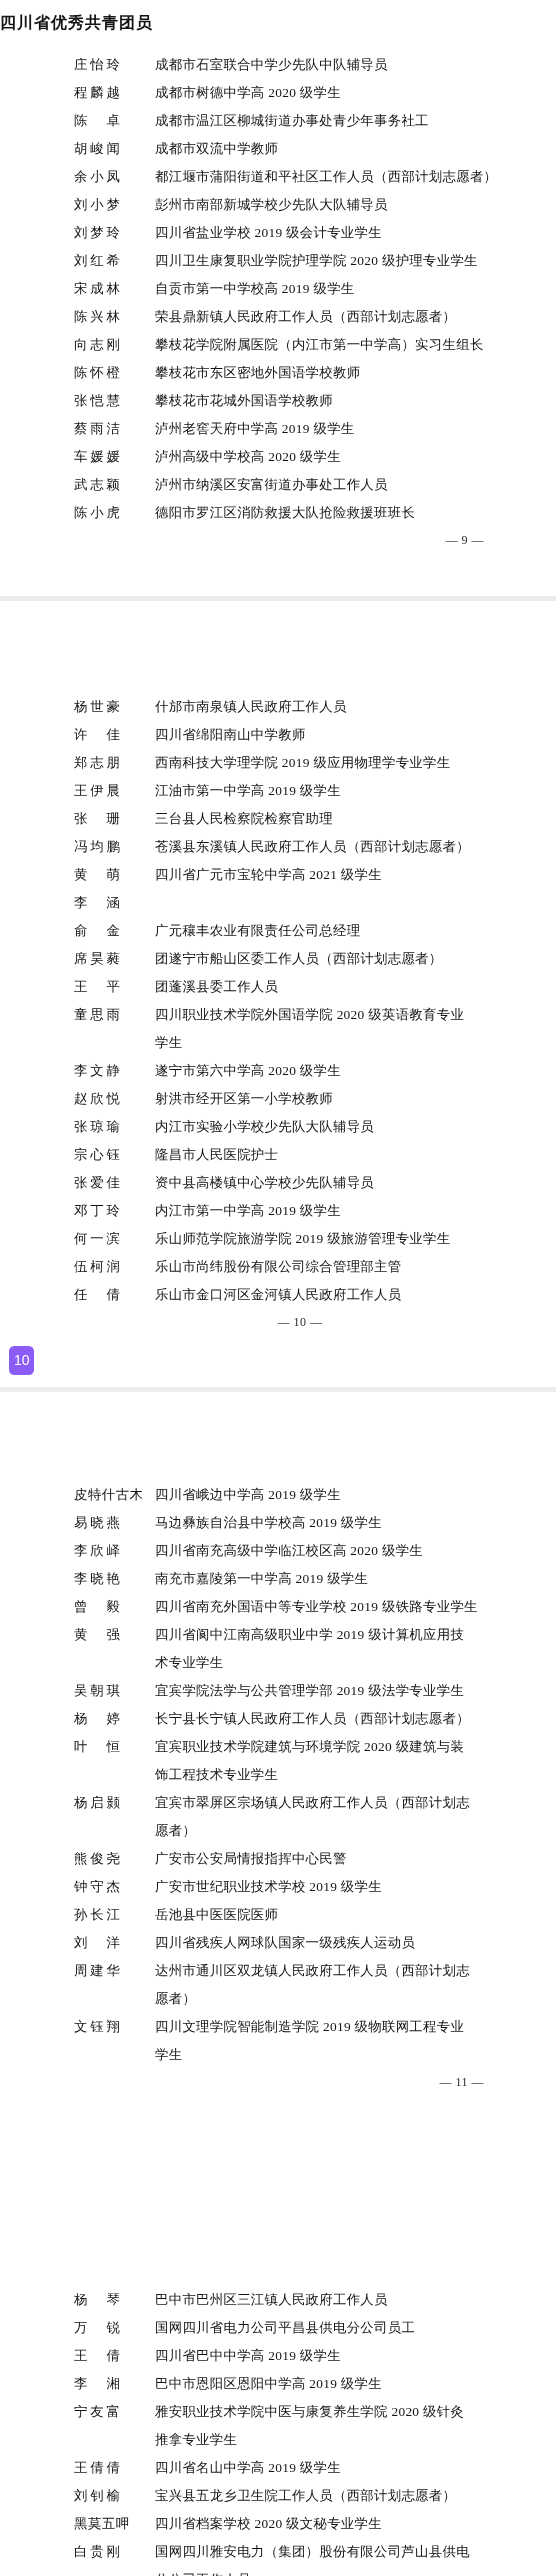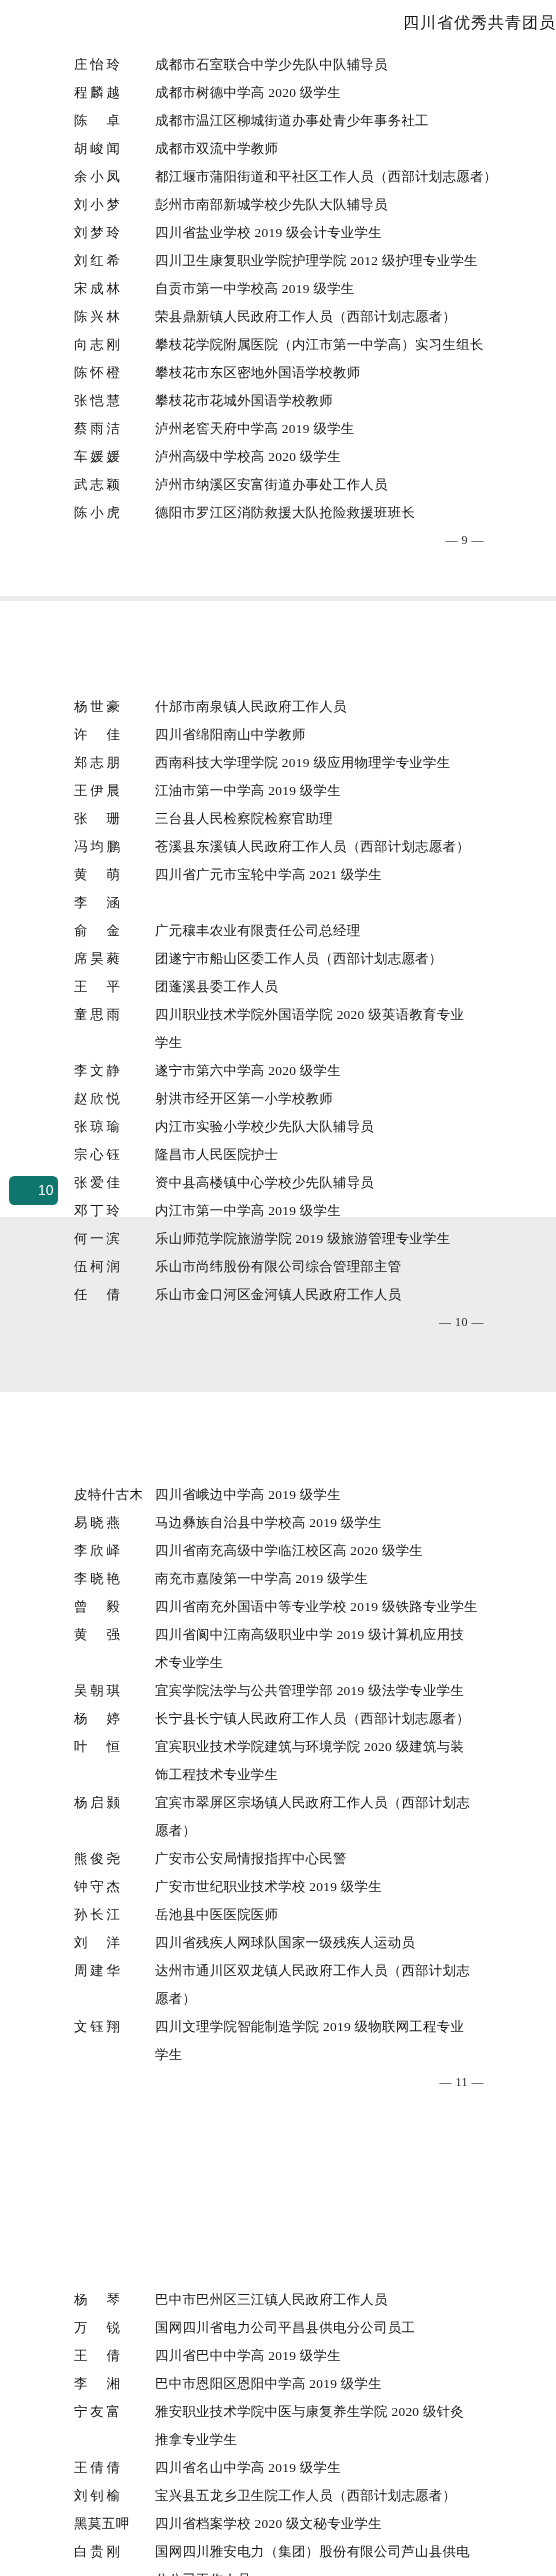--- a/index.html
+++ b/index.html
@@ -7,49 +7,49 @@
     width:556px;height:3566px;position:relative;
     background:#ececec;
     font-family:"Liberation Serif","DejaVu Serif",serif;
     color:#141414;overflow:hidden;
   }
   .page{
     position:absolute;left:0;width:556px;background:#ffffff;
     box-sizing:border-box;
   }
   .doc-title{
-    text-align:right;font-weight:normal;font-size:16px;line-height:24px;
+    text-align:left;font-weight:bold;font-size:16px;line-height:24px;
     margin:11.3px 0 15.5px 0;letter-spacing:1px;
   }
   .content{
     padding-left:74px;padding-right:36px;
     font-size:13.4px;
   }
   .row{display:flex;align-items:flex-start;}
   .name-box{width:81px;flex:0 0 81px;line-height:var(--rh,28px);}
   .name-inner{
     display:inline-block;width:46px;white-space:nowrap;
     text-align:justify;text-align-last:justify;
   }
   .name-inner.wide{width:auto;text-align-last:auto;letter-spacing:0.5px;}
   .desc{flex:1;width:330px;line-height:var(--rh,28px);}
   .desc .ln{white-space:nowrap;letter-spacing:0.3px;}
   .page-footer{
     font-size:12px;line-height:21.6px;color:#2a2a2a;letter-spacing:0.5px;
     padding-left:74px;padding-right:72px;margin-top:3.1px;
   }
-  .page-footer.side-left{text-align:right;padding-left:116px;}
+  .page-footer.side-left{text-align:center;padding-left:116px;}
   .page-footer.side-right{text-align:right;}
   .page-badge{
     position:absolute;left:9.3px;bottom:12.4px;width:25px;height:29px;
     border-radius:5.2px;color:#ffffff;
     font-family:"Liberation Sans","DejaVu Sans",sans-serif;
     font-size:14px;display:flex;align-items:center;justify-content:center;
   }
-  .page-badge.light{background:#0f766e;padding-left:24px;}
+  .page-badge.light{background:#8b5cf6;}
   .page-badge.dark{background:#ec4899;}
 </style>
 </head>
 <body>
 
 <div id="doc-root">
     <div class="page" style="top: 0px; height: 596px; --rh: 28px;">
       <div class="doc-title">四川省优秀共青团员</div>
       <div class="content">
         <div class="row">
@@ -90,21 +90,21 @@
         </div>
         <div class="row">
           <div class="name-box"><span class="name-inner">刘梦玲</span></div>
           <div class="desc">
             <div class="ln">四川省盐业学校 2019 级会计专业学生</div>
           </div>
         </div>
         <div class="row">
           <div class="name-box"><span class="name-inner">刘红希</span></div>
           <div class="desc">
-            <div class="ln">四川卫生康复职业学院护理学院 2012 级护理专业学生</div>
+            <div class="ln">四川卫生康复职业学院护理学院 2020 级护理专业学生</div>
           </div>
         </div>
         <div class="row">
           <div class="name-box"><span class="name-inner">宋成林</span></div>
           <div class="desc">
             <div class="ln">自贡市第一中学校高 2019 级学生</div>
           </div>
         </div>
         <div class="row">
           <div class="name-box"><span class="name-inner">陈兴林</span></div>
@@ -150,21 +150,21 @@
         </div>
         <div class="row">
           <div class="name-box"><span class="name-inner">陈小虎</span></div>
           <div class="desc">
             <div class="ln">德阳市罗江区消防救援大队抢险救援班班长</div>
           </div>
         </div>
       </div>
       <div class="page-footer side-right">— 9 —</div>
     </div>
-    <div class="page" style="top: 601px; height: 616px; --rh: 28px;">
+    <div class="page" style="top: 601px; height: 786px; --rh: 28px;">
       <div class="content" style="padding-top: 92px;">
         <div class="row">
           <div class="name-box"><span class="name-inner">杨世豪</span></div>
           <div class="desc">
             <div class="ln">什邡市南泉镇人民政府工作人员</div>
           </div>
         </div>
         <div class="row">
           <div class="name-box"><span class="name-inner">许佳</span></div>
           <div class="desc">

